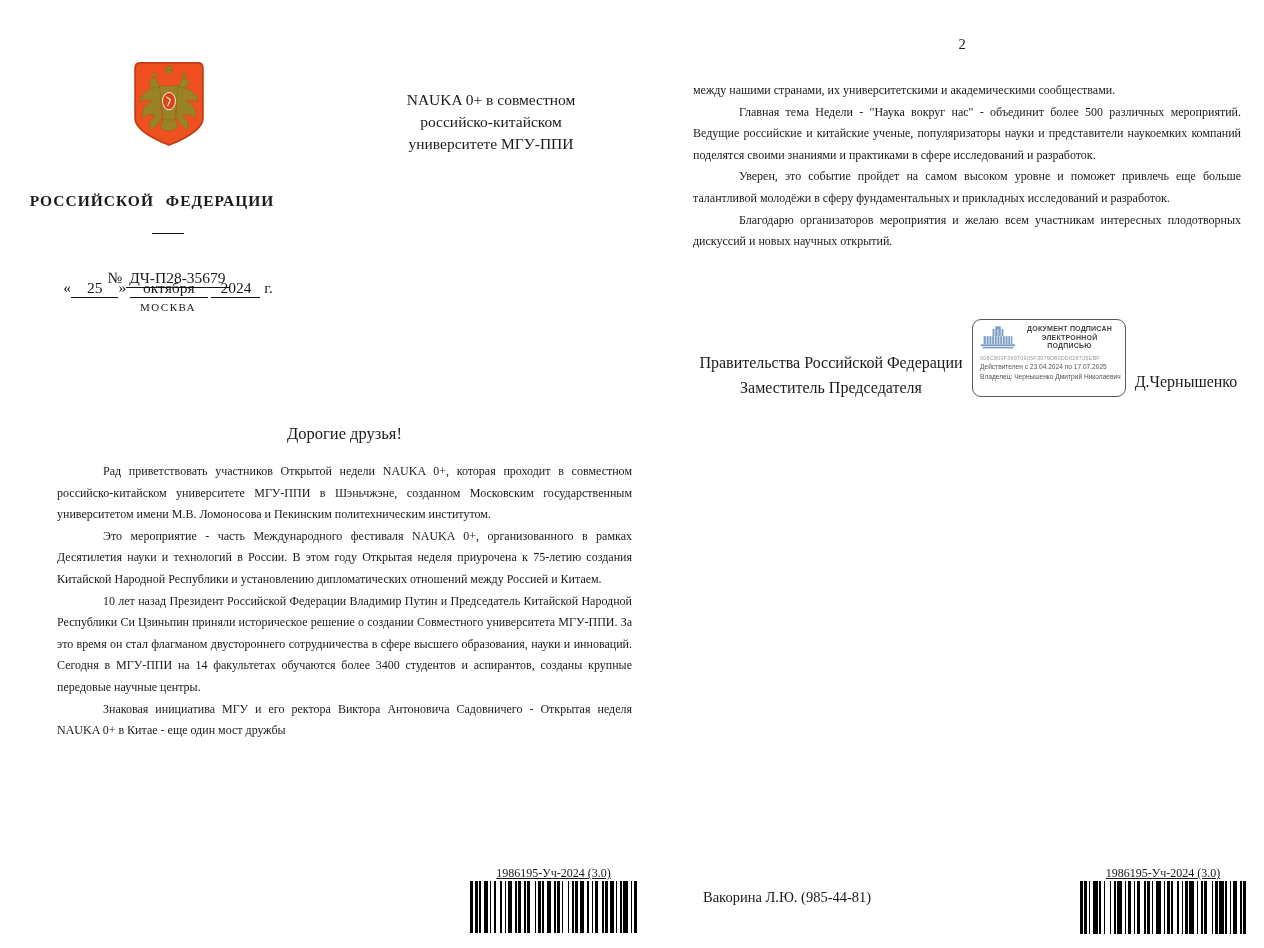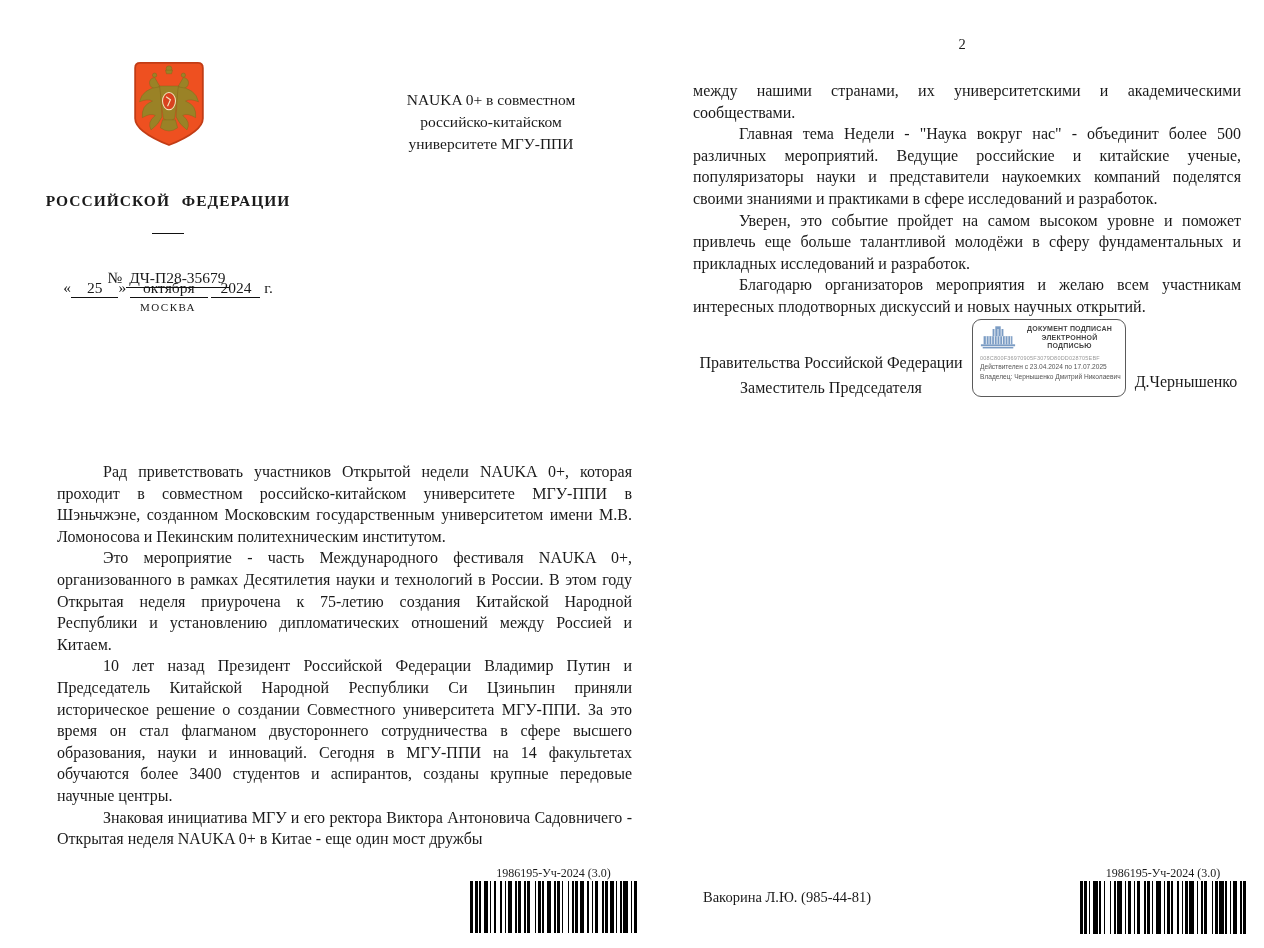--- a/index.html
+++ b/index.html
@@ -16,40 +16,40 @@
   .u.day{padding:0 16px;}
   .u.month{padding:0 13px;margin-top:36px;}
   .u.year{padding:0 9px;}
   .u.num{padding:0 3px;}
   .city{font-size:11px;letter-spacing:1.5px;text-align:center;}
 
   .addressee{font-size:15.5px;line-height:22px;text-align:center;}
   .subject{font-size:16px;line-height:22px;}
   .salutation{font-size:16.5px;text-align:center;}
 
-  .body-col{font-size:16px;line-height:21.6px;text-align:justify;}
+  .body-col{font-size:12px;line-height:21.6px;text-align:justify;}
   .para{margin:0;text-indent:46px;}
   .para.cont{text-indent:0;}
 
   .pagenum{font-size:14.5px;text-align:center;}
 
   .sig-pos{font-size:16px;line-height:25px;text-align:center;}
   .sig-name{font-size:16px;text-align:center;}
 
   
   .stamp{width:138px;height:68px;border:1.4px solid #5a5a5a;border-radius:9px;
          padding:5px 7px 3px 7px;box-sizing:content-box;background:#fff;
          font-family:"Liberation Sans","DejaVu Sans",sans-serif;}
   .stamp-head{display:flex;align-items:center;gap:5px;}
   .stamp-title{flex:1;font-size:7px;font-weight:bold;line-height:8.5px;color:#444;text-align:center;letter-spacing:.2px;}
   .stamp-cert{font-size:5.5px;color:#9a9a9a;margin-top:4px;letter-spacing:.2px;white-space:nowrap;}
   .stamp-line{font-size:6.6px;color:#555;margin-top:2.5px;white-space:nowrap;}
 
   
-  .bc-label{font-size:12px;text-align:center;white-space:nowrap;}
+  .bc-label{font-size:12px;text-align:center;white-space:nowrap;text-decoration:underline;}
   .barcode{display:flex;height:52px;}
   .barcode i{display:block;height:100%;}
 
   .executor{font-size:14.5px;white-space:nowrap;}
 </style>
 </head>
 <body>
 
 <div class="page">
 
@@ -68,21 +68,21 @@
           <path d="M38,36 Q13,38 9,57 Q21,52 27,56 Q11,62 13,79 Q25,72 31,76 Q19,85 25,96 Q36,88 40,78 Z"></path>
           <path d="M62,36 Q87,38 91,57 Q79,52 73,56 Q89,62 87,79 Q75,72 69,76 Q81,85 75,96 Q64,88 60,78 Z"></path>
           <path d="M37,35 L63,35 L58,80 Q50,87 42,80 Z"></path>
           <path d="M41,82 h18 l3,11 q-12,9 -24,0 z"></path>
         </g>
         <ellipse cx="50" cy="56" rx="9" ry="12" fill="#d8421f" stroke="#f4e6c0" stroke-width="1.4"></ellipse>
         <path d="M46,50 l6,4 -4,9" stroke="#f4e6c0" stroke-width="1.6" fill="none"></path>
       </svg>
     </div>
 
-    <div class="abs org2" style="left:20px;top:192px;width:296px;">РОССИЙСКОЙ ФЕДЕРАЦИИ</div>
+    <div class="abs org2" style="left:4px;top:192px;width:296px;">РОССИЙСКОЙ ФЕДЕРАЦИИ</div>
 
     <div class="abs rule" style="left:152px;top:233px;"></div>
 
     <div class="abs dateline" style="left:20px;top:243px;width:296px;">
       <span>«</span><span class="u day">25</span><span>»</span>
       <span class="u month">октября</span>
       <span class="u year">2024</span>
       <span>г.</span>
     </div>
 
@@ -93,20 +93,21 @@
 
     <div class="abs city" style="left:20px;top:301px;width:296px;">МОСКВА</div>
 
     <div class="abs addressee" style="left:350px;top:89px;width:282px;">
       <div>NAUKA 0+ в совместном</div>
       <div>российско-китайском</div>
       <div>университете МГУ-ППИ</div>
     </div>
 
 
+    <div class="abs salutation" style="left:57px;top:424px;width:575px;">Дорогие друзья!</div>
 
     <div class="abs body-col" style="left:57px;top:461px;width:575px;">
       <p class="para">Рад приветствовать участников Открытой недели NAUKA 0+, которая проходит в совместном российско-китайском университете МГУ-ППИ в Шэньчжэне, созданном Московским государственным университетом имени М.В. Ломоносова и Пекинским политехническим институтом.</p>
       <p class="para">Это мероприятие - часть Международного фестиваля NAUKA 0+, организованного в рамках Десятилетия науки и технологий в России. В этом году Открытая неделя приурочена к 75-летию создания Китайской Народной Республики и установлению дипломатических отношений между Россией и Китаем.</p>
       <p class="para">10 лет назад Президент Российской Федерации Владимир Путин и Председатель Китайской Народной Республики Си Цзиньпин приняли историческое решение о создании Совместного университета МГУ-ППИ. За это время он стал флагманом двустороннего сотрудничества в сфере высшего образования, науки и инноваций. Сегодня в МГУ-ППИ на 14 факультетах обучаются более 3400 студентов и аспирантов, созданы крупные передовые научные центры.</p>
       <p class="para">Знаковая инициатива МГУ и его ректора Виктора Антоновича Садовничего - Открытая неделя NAUKA 0+ в Китае - еще один мост дружбы</p>
     </div>
   </div>
 
   <div class="abs" style="left:660px;top:0;width:604px;height:948px;">

